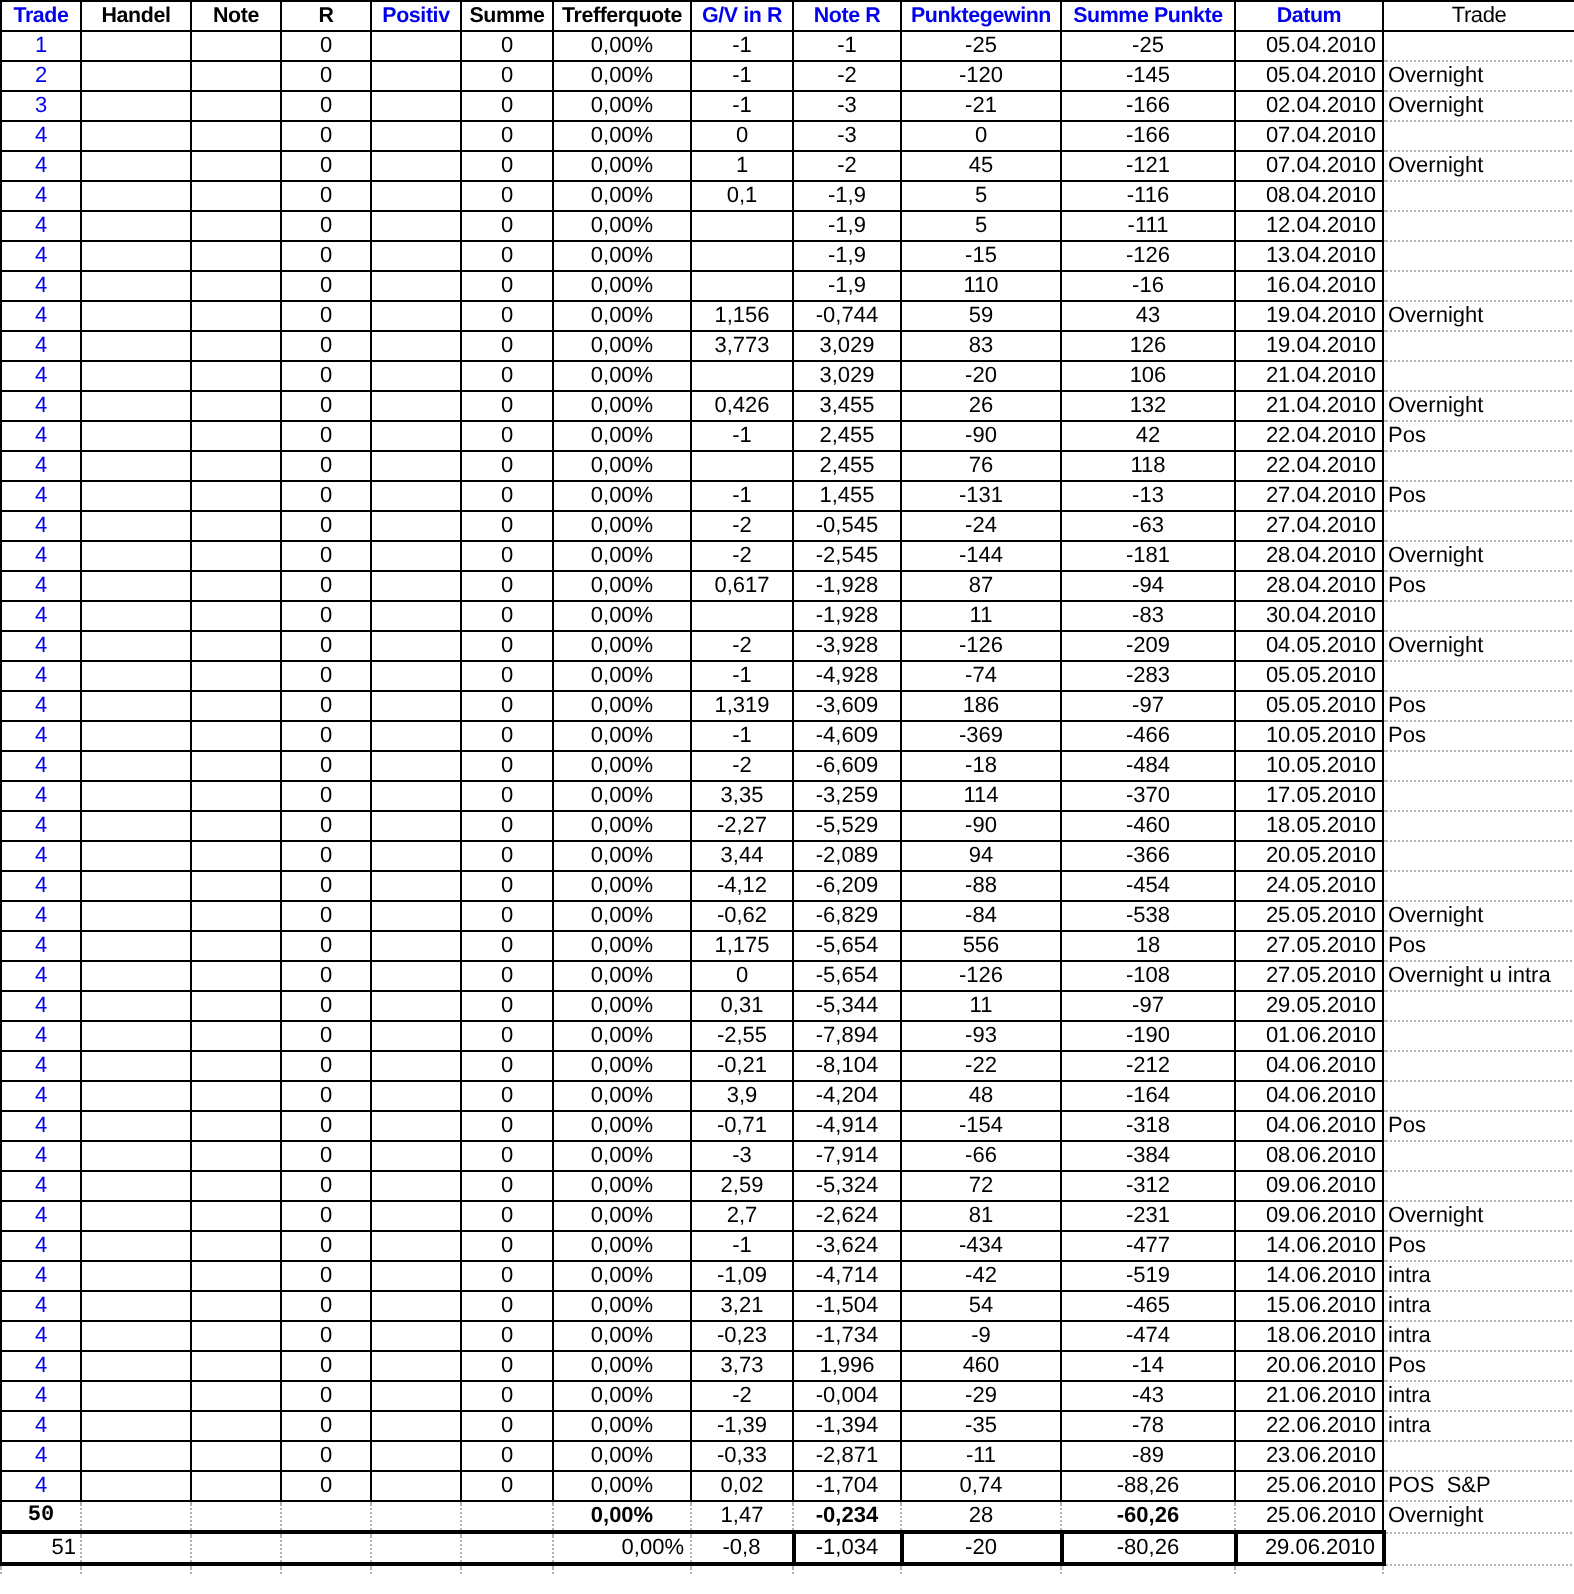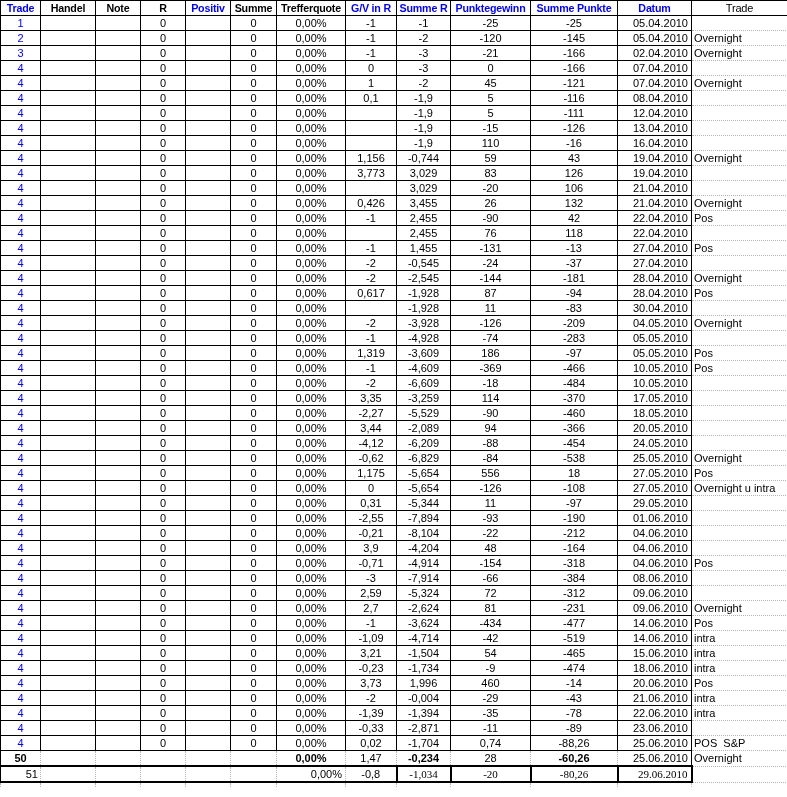--- a/index.html
+++ b/index.html
@@ -9,25 +9,25 @@
   th{font-weight:bold;text-align:center;font-size:10.7px;letter-spacing:-0.2px;}
   .blue{color:#0000ee;}
   .b{font-weight:bold;}
   
   .ac{text-align:center;} .al{text-align:left;} .ar{text-align:right;padding-right:3px;}
   
   .in{border:1px solid #000;}
   .out{border-bottom:1px dotted #b4b4b4;border-right:1px dotted #c9c9c9;}
   .hout{border-top:1px solid #000;border-bottom:1px solid #000;border-right:1px dotted #c9c9c9;font-weight:normal;font-size:11px;}
   .t50{border-left:1px dotted #b4b4b4;border-right:1px dotted #b4b4b4;border-top:1px solid #000;border-bottom:2px solid #000;}
-  .t50.le{border-left:1px solid #000;}
+  .t50.le{border-left:1px solid #000;font-family:Liberation Mono, monospace;}
   .t50.dr{border-right:1px solid #000;}
   .g{border-left:1px dotted #b4b4b4;border-right:1px dotted #b4b4b4;border-top:2px solid #000;border-bottom:2px solid #000;}
   .g.le{border-left:1px solid #000;text-align:right;}
-  .gbox{border:2px solid #000;font-family:Liberation Serif, serif;}
+  .gbox{border:2px solid #000;}
   .tail{border-right:1px dotted #b4b4b4;height:4px;line-height:4px;font-size:2px;}
   .tail.le{border-left:1px dotted #b4b4b4;}
   .tailx{height:4px;line-height:4px;font-size:2px;border-right:1px dotted #c9c9c9;}
   
   .w0{width:40px}.w1{width:55px}.w2{width:45px}.w3{width:45px}.w4{width:45px}.w5{width:46px}
   .w6{width:69px}.w7{width:51px}.w8{width:54px}.w9{width:80px}.w10{width:87px}.w11{width:74px}.w12{width:96px}
 </style>
 </head>
 <body>
 
@@ -50,21 +50,21 @@
   <tbody id="sheet-body">
       <tr>
         <th class="in blue">Trade</th>
         <th class="in">Handel</th>
         <th class="in">Note</th>
         <th class="in">R</th>
         <th class="in blue">Positiv</th>
         <th class="in">Summe</th>
         <th class="in">Trefferquote</th>
         <th class="in blue">G/V in R</th>
-        <th class="in blue">Summe R</th>
+        <th class="in blue">Note R</th>
         <th class="in blue">Punktegewinn</th>
         <th class="in blue">Summe Punkte</th>
         <th class="in blue">Datum</th>
         <th class="hout">Trade</th>
       </tr>
       <tr>
         <td class="in ac blue">1</td>
         <td class="in al"></td>
         <td class="in al"></td>
         <td class="in ac">0</td>
@@ -307,21 +307,21 @@
         <td class="in ac blue">4</td>
         <td class="in al"></td>
         <td class="in al"></td>
         <td class="in ac">0</td>
         <td class="in al"></td>
         <td class="in ac">0</td>
         <td class="in ac">0,00%</td>
         <td class="in ac">-2</td>
         <td class="in ac">-0,545</td>
         <td class="in ac">-24</td>
-        <td class="in ac">-37</td>
+        <td class="in ac">-63</td>
         <td class="in ar">27.04.2010</td>
         <td class="out al"></td>
       </tr>
       <tr>
         <td class="in ac blue">4</td>
         <td class="in al"></td>
         <td class="in al"></td>
         <td class="in ac">0</td>
         <td class="in al"></td>
         <td class="in ac">0</td>

